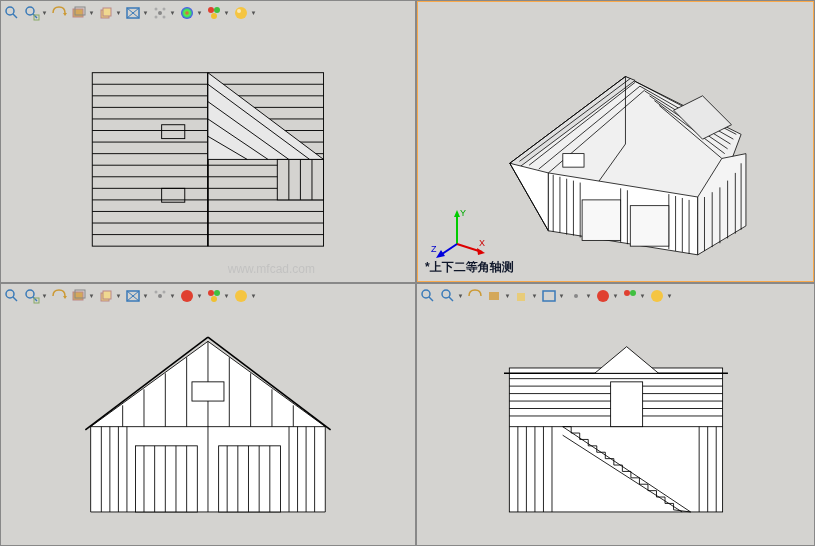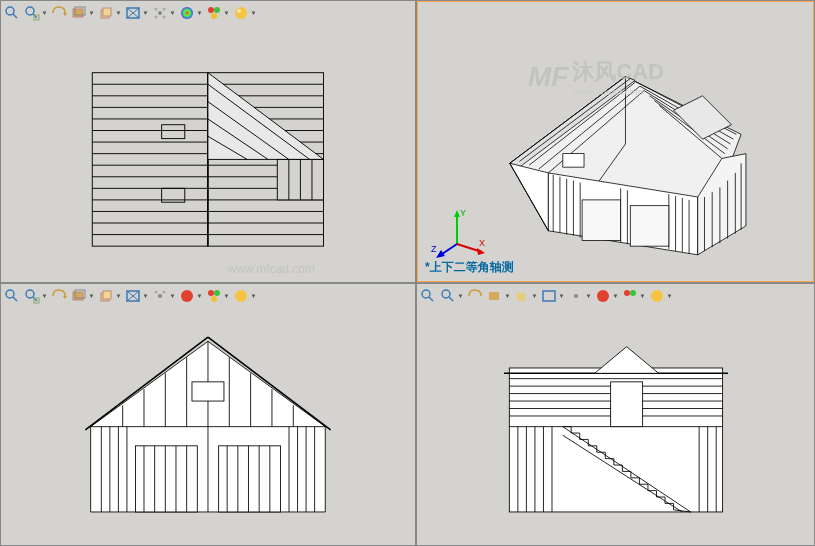--- a/index.html
+++ b/index.html
@@ -5,21 +5,21 @@
 * { margin: 0; padding: 0; box-sizing: border-box; }
 body { width: 815px; height: 546px; background: #d4d3d0; font-family: Arial, sans-serif; overflow: hidden; position: relative; }
 .viewports { display: grid; grid-template-columns: 416px 399px; grid-template-rows: 283px 263px; width: 815px; height: 546px; }
 .viewport { position: relative; background: #d4d3d0; border: 1px solid #888; overflow: hidden; }
 .viewport.active { box-shadow: inset 0 0 0 1px #f9a94b; }
 .toolbar { position: absolute; top: 2px; left: 2px; display: flex; gap: 2px; align-items: center; height: 20px; z-index: 10; }
 .tb-icon { width: 18px; height: 18px; display: flex; align-items: center; justify-content: center; cursor: pointer; }
 .tb-icon svg { width: 16px; height: 16px; }
 .dropdown-arrow { width: 7px; height: 18px; display: flex; align-items: center; justify-content: center; cursor: pointer; font-size: 6px; color: #555; margin-left: -2px; }
 .canvas-area { position: absolute; top: 24px; left: 0; right: 0; bottom: 0; display: flex; align-items: center; justify-content: center; }
-.view-label { position: absolute; bottom: 6px; left: 8px; font-size: 12px; color: #0369a1; z-index: 5; font-weight: bold; }
+.view-label { position: absolute; bottom: 6px; left: 8px; font-size: 12px; color: #0f172a; z-index: 5; font-weight: bold; }
 .watermark { position: absolute; color: #bbb; font-size: 12px; z-index: 2; opacity: 0.7; pointer-events: none; }
 .wm-big { top: 56px; right: 150px; font-size: 22px; font-weight: bold; display: flex; align-items: center; gap: 4px; flex-direction: row; }
 .wm-logo { font-size: 28px; font-style: italic; font-weight: bold; }
 .wm-sub { font-size: 9px; color: #ccc; }
 .axis-gizmo { position: absolute; width: 60px; height: 60px; z-index: 3; }
 .model-svg { max-width: 90%; max-height: 90%; }
 </style>
 </head>
 <body>
 
@@ -141,27 +141,20 @@
 
           <rect x="100" y="75" width="20" height="12"></rect>
             <rect x="100" y="130" width="20" height="12"></rect>
         </g>
       </svg>
     </div>
     <span class="watermark" style="bottom:6px; right:100px;">www.mfcad.com</span>
   </div>
 
   <div class="viewport active">
-    <div class="watermark wm-big">
-      <span class="wm-logo">MF</span>
-      <span style="display:flex;flex-direction:column;">
-        <span>沐风CAD</span>
-        <span class="wm-sub">www.mfcad.com</span>
-      </span>
-    </div>
     <div class="canvas-area">
       <svg class="model-svg" viewBox="0 0 340 240">
         <g stroke="#000" fill="#fff" stroke-width="0.8">
 
           <polygon points="60,130 180,40 300,100 270,180 100,200" fill="#f0f0f0"></polygon>
           <polygon points="60,130 180,40 190,44 70,134" fill="#e0e0e0"></polygon>
 
           <line x1="70" y1="128" x2="185" y2="42"></line>
             <line x1="80" y1="132" x2="190" y2="46"></line>
           <line x1="90" y1="136" x2="195" y2="50"></line>

